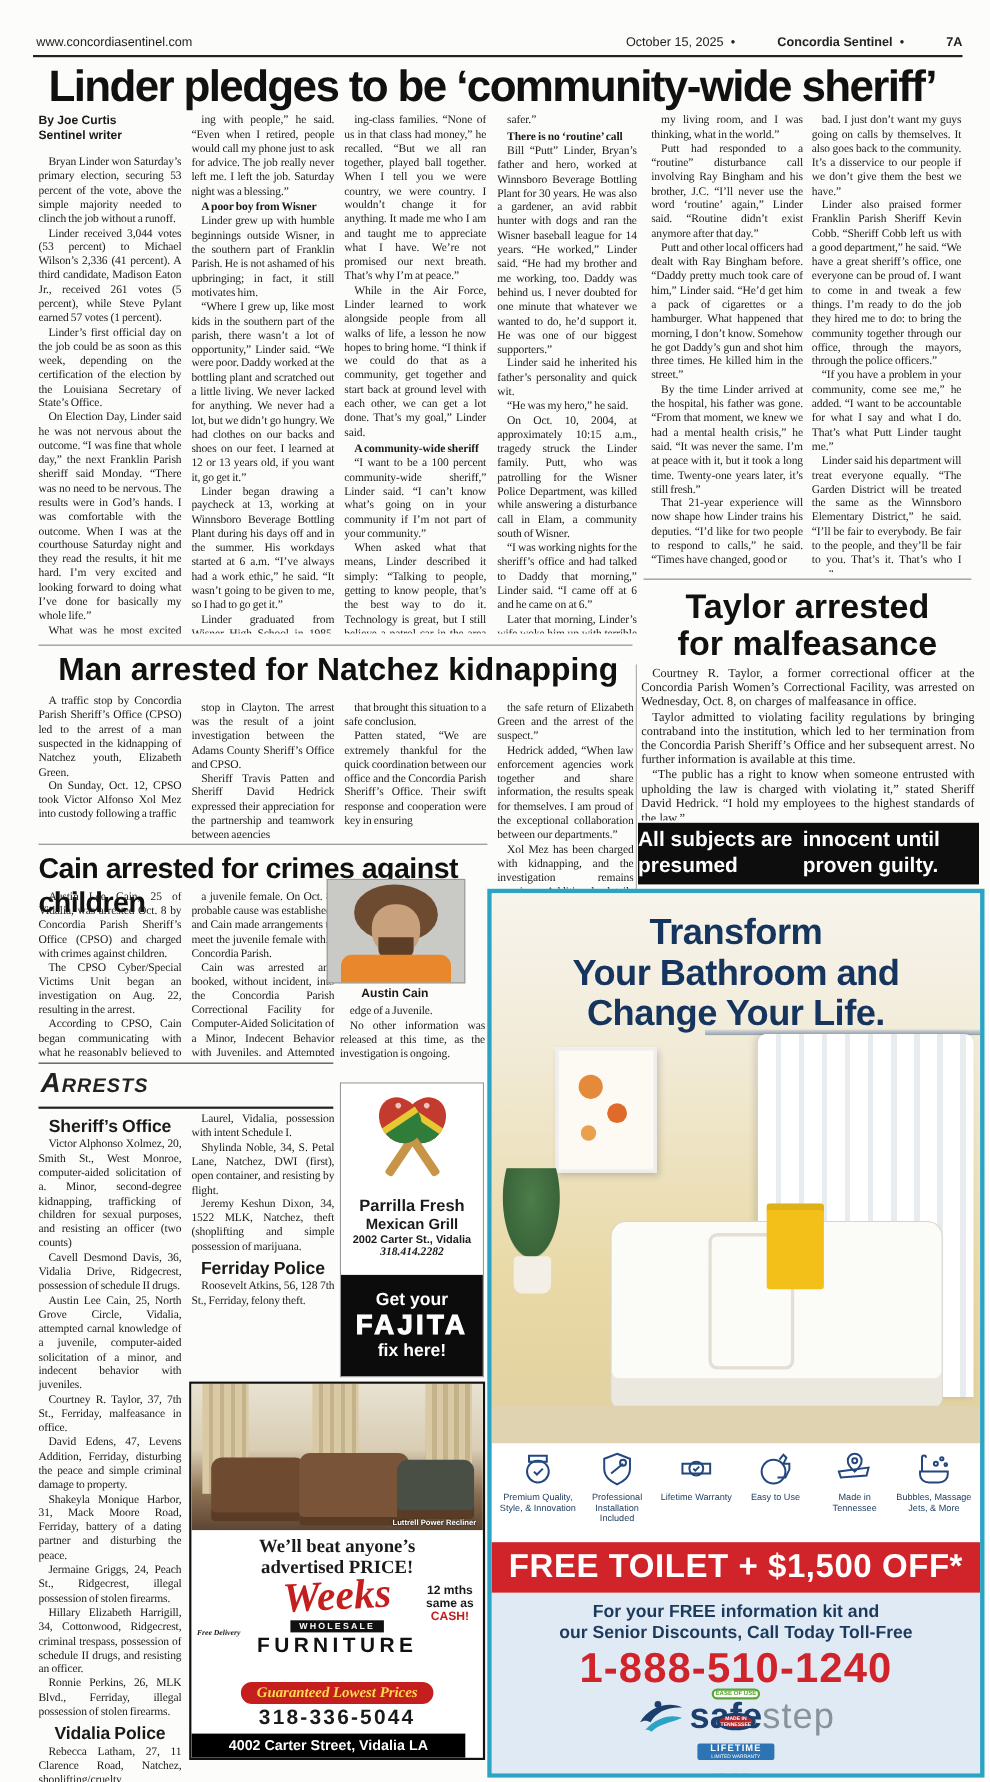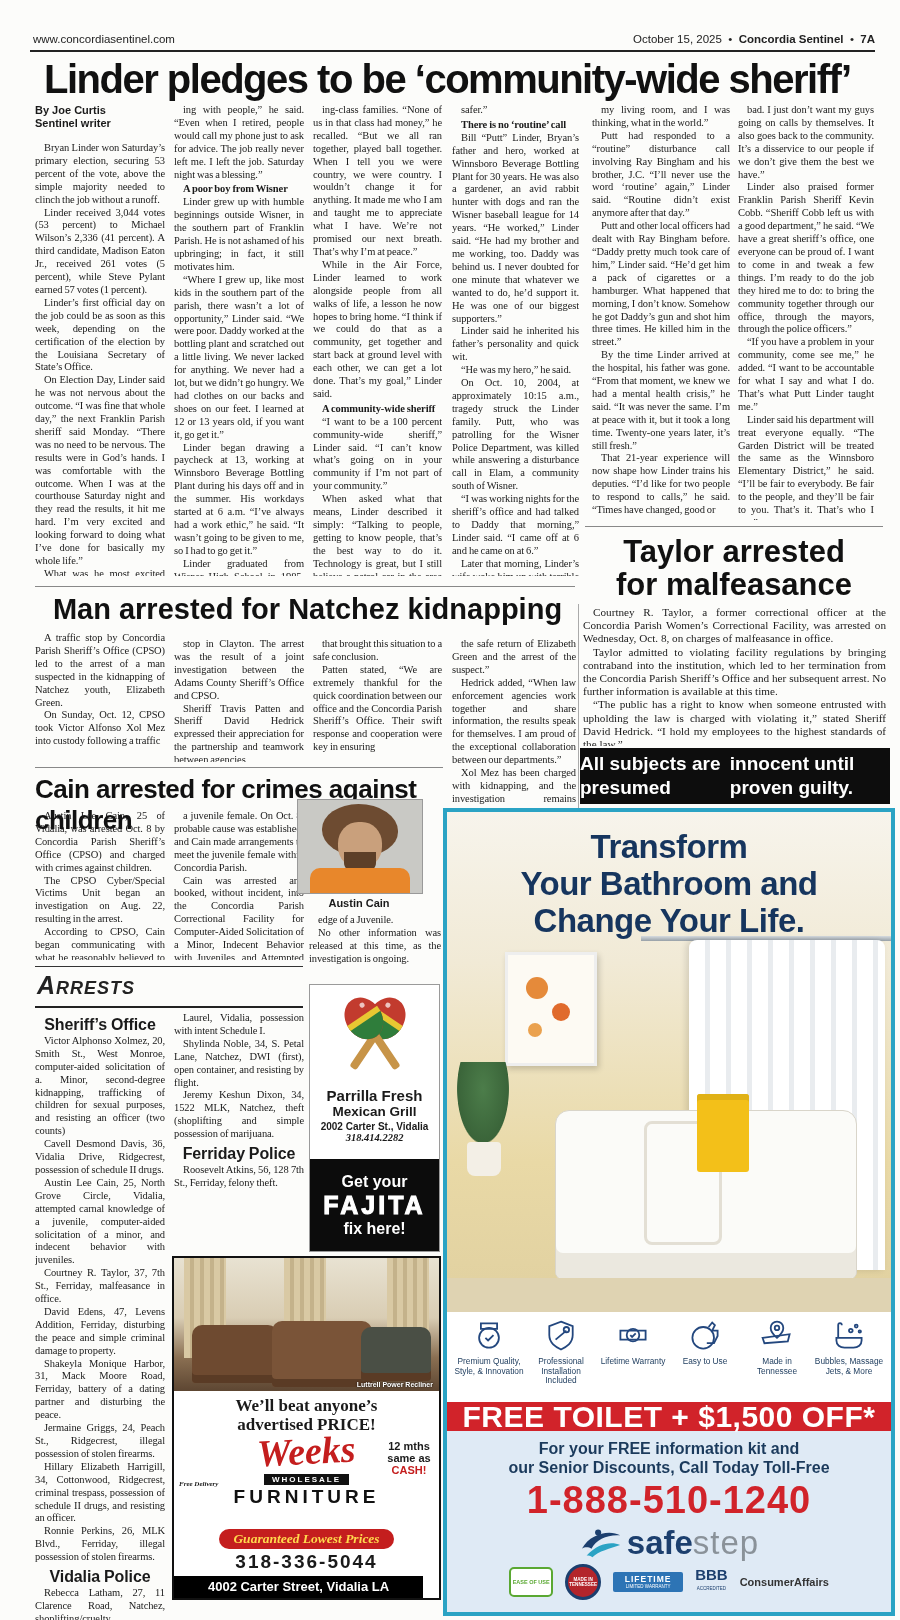--- a/index.html
+++ b/index.html
@@ -4,21 +4,21 @@
 <style>
   html,body{margin:0;padding:0;background:#e9e9e9;}
   .page{position:relative;width:900px;height:1620px;margin:0 auto;background:#fcfcfa;overflow:hidden;
         font-family:"Liberation Serif",serif;color:#1a1a1a;}
   .abs{position:absolute;}
   .rule{position:absolute;background:#222;}
   .thinrule{position:absolute;background:#888;height:1px;}
 
   
   .mast{font-family:"Liberation Sans",sans-serif;font-size:11.5px;color:#222;}
-  .mast b{font-weight:bold;}
+  .mast b{font-weight:bold;margin-left:32px;}
   .headline{font-family:"Liberation Sans",sans-serif;font-weight:bold;font-size:40px;
             letter-spacing:-1.5px;color:#111;white-space:nowrap;}
 
   .byline{font-family:"Liberation Sans",sans-serif;font-weight:bold;font-size:11px;line-height:13px;}
 
   
   .news-col{font-size:10.5px;line-height:12.9px;text-align:justify;overflow:hidden;
             letter-spacing:-0.1px;word-spacing:-0.5px;}
   .news-col p{margin:0;text-indent:9px;}
   .news-col p.subhead{font-weight:bold;text-indent:9px;margin-top:2px;}
@@ -103,31 +103,31 @@
           border:1px solid #d9d5ca;border-radius:14px 14px 8px 8px;box-shadow:inset 0 -26px 0 #ebe8df;}
   .ss-door{position:absolute;left:88px;top:10px;width:72px;height:118px;border:3px solid #e3dfd4;border-radius:8px;}
   .ss-towel{position:absolute;right:142px;bottom:140px;width:52px;height:78px;background:#f3c019;border-radius:3px;
             box-shadow:inset 0 6px 0 #e0b116;}
   .ss-floor{position:absolute;left:0;right:0;bottom:0;height:34px;background:#dfd3b2;}
   .ss-features{height:84px;display:flex;align-items:flex-start;justify-content:space-around;
                padding:6px 6px 0;background:#fff;}
   .feat{width:70px;text-align:center;font-family:"Liberation Sans",sans-serif;font-size:8.3px;
         line-height:9.6px;color:#1b3a5c;}
   .feat svg{display:block;margin:0 auto 3px;}
-  .ss-banner{height:29px;background:#d1232a;color:#fff;display:flex;align-items:center;justify-content:center;
+  .ss-banner{height:46px;background:#d1232a;color:#fff;display:flex;align-items:center;justify-content:center;
              font-family:"Liberation Sans",sans-serif;font-weight:bold;font-size:30px;letter-spacing:0.5px;}
   .ss-blue{height:216px;background:#dfeaf5;text-align:center;padding-top:8px;box-sizing:border-box;}
   .ss-cta{font-family:"Liberation Sans",sans-serif;font-weight:bold;font-size:16px;line-height:19px;color:#1b3a5c;}
   .ss-phone{font-family:"Liberation Sans",sans-serif;font-weight:bold;font-size:38px;color:#d1232a;
             letter-spacing:1px;line-height:42px;margin-top:2px;}
   .ss-logo{display:flex;align-items:center;justify-content:center;margin-top:2px;height:40px;}
   .ss-logo .safe{font-family:"Liberation Sans",sans-serif;font-weight:bold;font-size:33px;color:#1c3f6e;margin-left:4px;}
   .ss-logo .step{font-family:"Liberation Sans",sans-serif;font-weight:normal;font-size:33px;color:#8a9299;letter-spacing:1px;}
   .ss-badges{display:flex;align-items:center;justify-content:center;gap:12px;margin-top:4px;height:30px;
-             font-family:"Liberation Sans",sans-serif;}
+             font-family:"Liberation Sans",sans-serif;flex-direction:column;}
   .b-ease{width:40px;height:26px;border:2px solid #5aa832;border-radius:5px;color:#5aa832;font-size:5.5px;
           font-weight:bold;display:flex;align-items:center;justify-content:center;text-align:center;background:#fff;}
   .b-tenn{width:30px;height:30px;border-radius:50%;background:#b3252b;border:3px solid #1c3f6e;color:#fff;
           font-size:4.6px;font-weight:bold;display:flex;align-items:center;justify-content:center;text-align:center;}
   .b-life{width:70px;height:20px;background:#2d74b5;color:#fff;display:flex;flex-direction:column;
           align-items:center;justify-content:center;border-radius:2px;}
   .b-life .t1{font-size:8.5px;font-weight:bold;letter-spacing:1px;line-height:9px;}
   .b-life .t2{font-size:4.5px;line-height:6px;}
   .b-bbb{color:#1c3f6e;font-weight:bold;font-size:15px;line-height:14px;text-align:center;}
   .b-bbb .sub{font-size:4.5px;font-weight:normal;display:block;}

